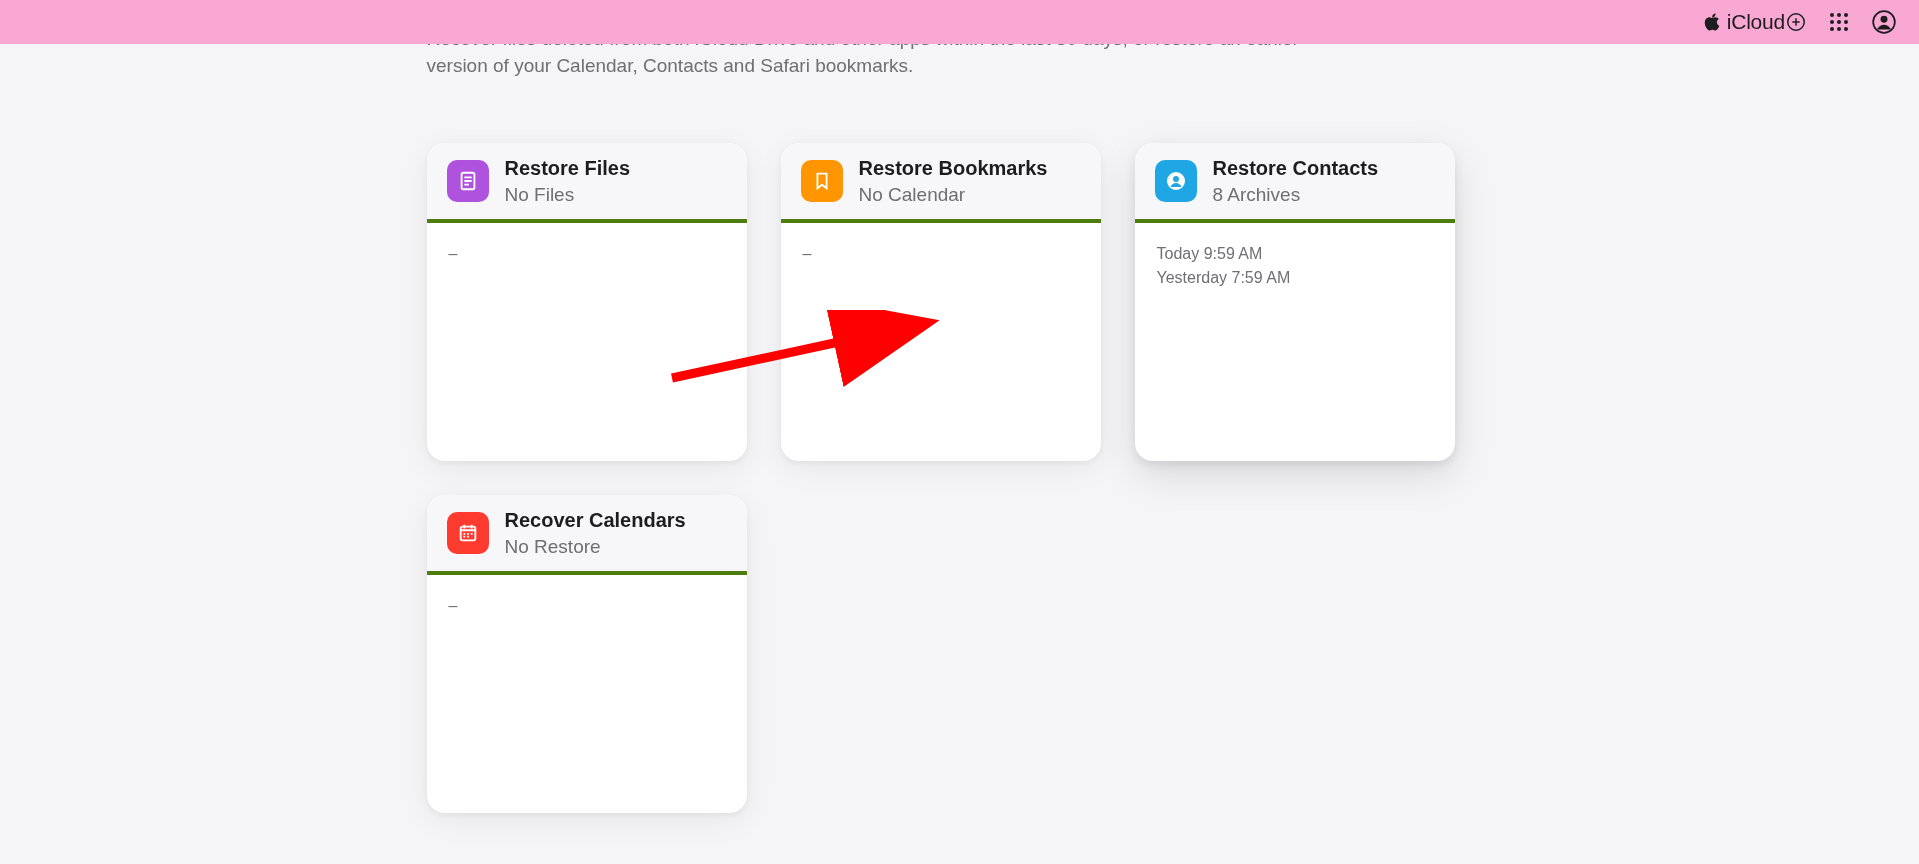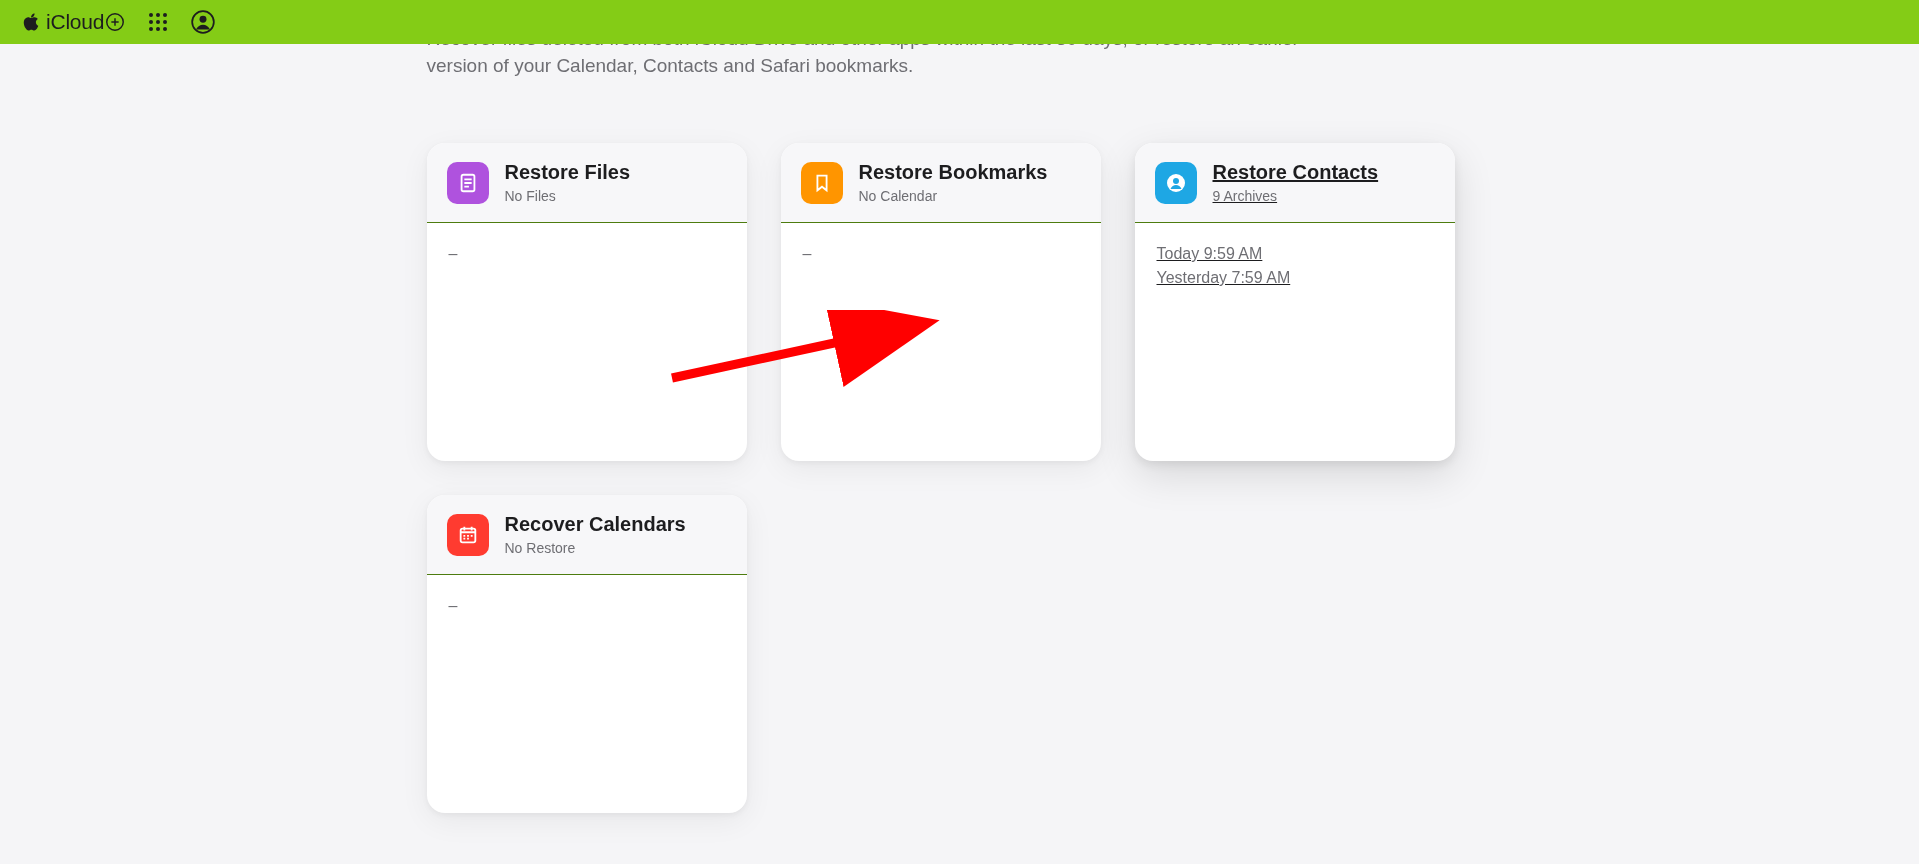--- a/index.html
+++ b/index.html
@@ -9,24 +9,24 @@
     color: #1d1d1f;
     width: 1919px;
     height: 864px;
     overflow: hidden;
     position: relative;
   }
 
   
   .header {
     height: 44px;
-    background: #84cc16;
+    background: #f9a8d4;
     display: flex;
     align-items: center;
-    justify-content: flex-start;
+    justify-content: flex-end;
     padding: 0 22px;
     position: relative;
     z-index: 10;
   }
   .header-left { display: flex; align-items: center; gap: 6px; }
   .apple-logo { display: inline-flex; align-items: center; }
   .header-title { font-size: 21px; font-weight: 500; letter-spacing: -0.01em; }
   .header-right { display: flex; align-items: center; gap: 22px; }
   .hicon { display: inline-flex; align-items: center; justify-content: center; cursor: pointer; }
 
@@ -72,30 +72,30 @@
     flex-direction: column;
     cursor: pointer;
   }
   .card-header {
     background: #f7f7f9;
     height: 80px;
     display: flex;
     align-items: center;
     gap: 16px;
     padding: 0 20px;
-    border-bottom: 1px solid #4d7c0f;
+    border-bottom: 4px solid #4d7c0f;
   }
   .card-icon {
     width: 42px; height: 42px; border-radius: 10px;
     display: inline-flex; align-items: center; justify-content: center;
     flex-shrink: 0;
   }
   .card-titles { display: flex; flex-direction: column; line-height: 1.3; }
   .card-title { font-size: 20px; font-weight: 600; }
-  .card-sub { font-size: 14px; color: #6e6e73; margin-top: 2px; }
+  .card-sub { font-size: 19px; color: #6e6e73; margin-top: 2px; }
   .card-body {
     padding: 22px 22px;
     color: #6e6e73;
     font-size: 16px;
   }
   .card-body .entry { margin-bottom: 6px; cursor: pointer; }
   .card-body .dash { color: #6e6e73; }
 
   
   .ic-purple { background: #af52de; }
@@ -113,21 +113,21 @@
   .tri-up, .tri-down {
     position: absolute;
     right: 3px;
     width: 0; height: 0;
     border-left: 5px solid transparent;
     border-right: 5px solid transparent;
   }
   .tri-up { top: 2px; border-bottom: 6px solid #4a4a4a; }
 
   
-  .card.active { box-shadow: 0 14px 40px rgba(0,0,0,.12), 0 4px 10px rgba(0,0,0,.08); text-decoration: underline; }
+  .card.active { box-shadow: 0 14px 40px rgba(0,0,0,.12), 0 4px 10px rgba(0,0,0,.08); }
 </style>
 </head>
 <body>
 
 <div class="header">
   <div class="header-left">
     <span class="apple-logo">
       <svg width="18" height="20" viewBox="0 0 170 170" fill="#1d1d1f" aria-hidden="true">
         <path d="M150.4 130.3c-2.4 5.6-5.3 10.7-8.6 15.4-4.6 6.5-8.3 11-11.2 13.5-4.5 4.1-9.3 6.2-14.4 6.3-3.7 0-8.1-1.1-13.3-3.2-5.2-2.1-10-3.2-14.4-3.2-4.6 0-9.5 1.1-14.8 3.2-5.3 2.2-9.5 3.3-12.8 3.4-4.9.2-9.8-2-14.7-6.5-3.1-2.7-7.1-7.4-11.8-14.1-5.1-7.2-9.3-15.5-12.6-25-3.5-10.2-5.3-20.1-5.3-29.7 0-11 2.4-20.4 7.1-28.4 3.7-6.4 8.7-11.4 14.9-15.1 6.2-3.7 12.9-5.6 20.1-5.7 3.9 0 9 1.2 15.4 3.6 6.4 2.4 10.4 3.6 12.2 3.6 1.3 0 5.9-1.4 13.6-4.3 7.3-2.6 13.5-3.7 18.5-3.3 13.7 1.1 24 6.5 30.9 16.2-12.3 7.4-18.3 17.9-18.2 31.2.1 10.4 3.9 19 11.3 25.9 3.4 3.2 7.1 5.6 11.3 7.4-.9 2.6-1.9 5.1-2.9 7.5zM119.1 7.3c0 8.2-3 15.8-8.9 22.9-7.2 8.4-15.8 13.3-25.2 12.5-.1-1-.2-2-.2-3.1 0-7.9 3.4-16.3 9.5-23.2 3-3.5 6.9-6.4 11.6-8.7 4.7-2.3 9.1-3.5 13.2-3.8.1 1.1.1 2.3 0 3.4z"></path>
       </svg>
@@ -215,21 +215,21 @@
         <div class="card-header">
           <span class="card-icon ic-cyan">
             <svg width="24" height="24" viewBox="0 0 24 24" fill="none">
               <circle cx="12" cy="12" r="9" fill="#ffffff"></circle>
               <circle cx="12" cy="10" r="3" fill="#1ea7e4"></circle>
               <path d="M6.5 18c1-2.5 3.2-4 5.5-4s4.5 1.5 5.5 4" fill="#1ea7e4"></path>
             </svg>
           </span>
           <div class="card-titles">
             <span class="card-title">Restore Contacts</span>
-            <span class="card-sub">9 Archives</span>
+            <span class="card-sub">8 Archives</span>
           </div>
         </div>
         <div class="card-body">
           <div class="entry">Today 9:59 AM</div>
           <div class="entry">Yesterday 7:59 AM</div>
         </div>
       </div>
 
       <div class="card">
         <div class="card-header">

